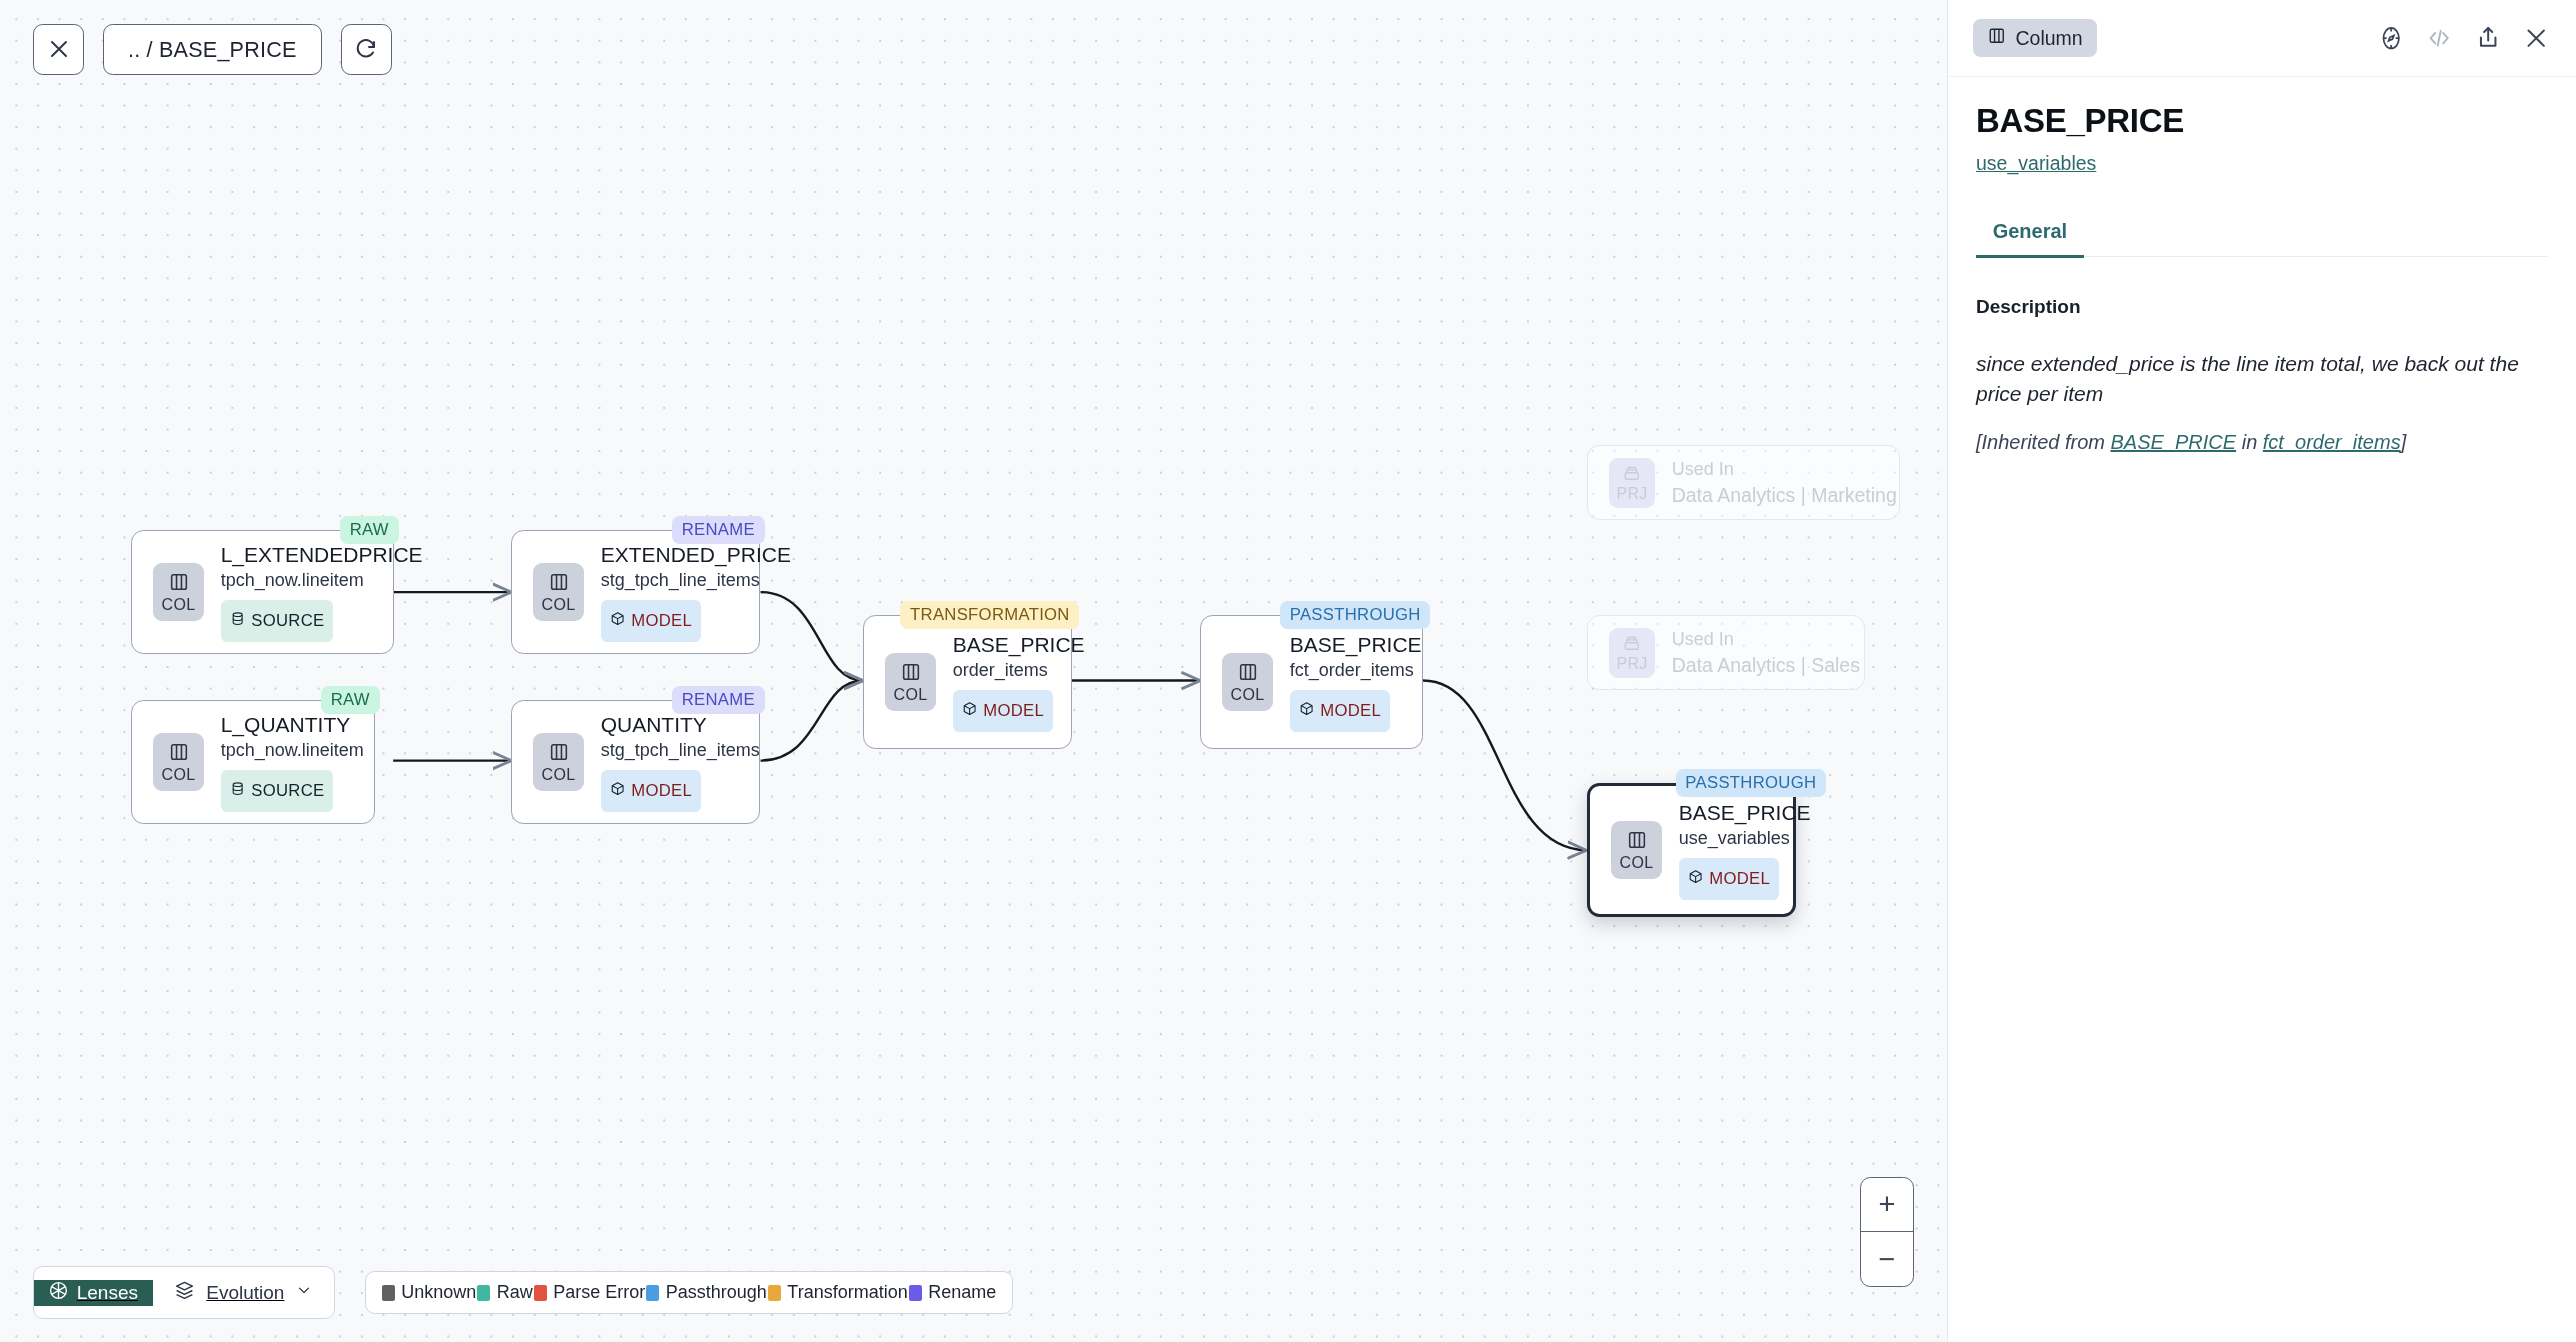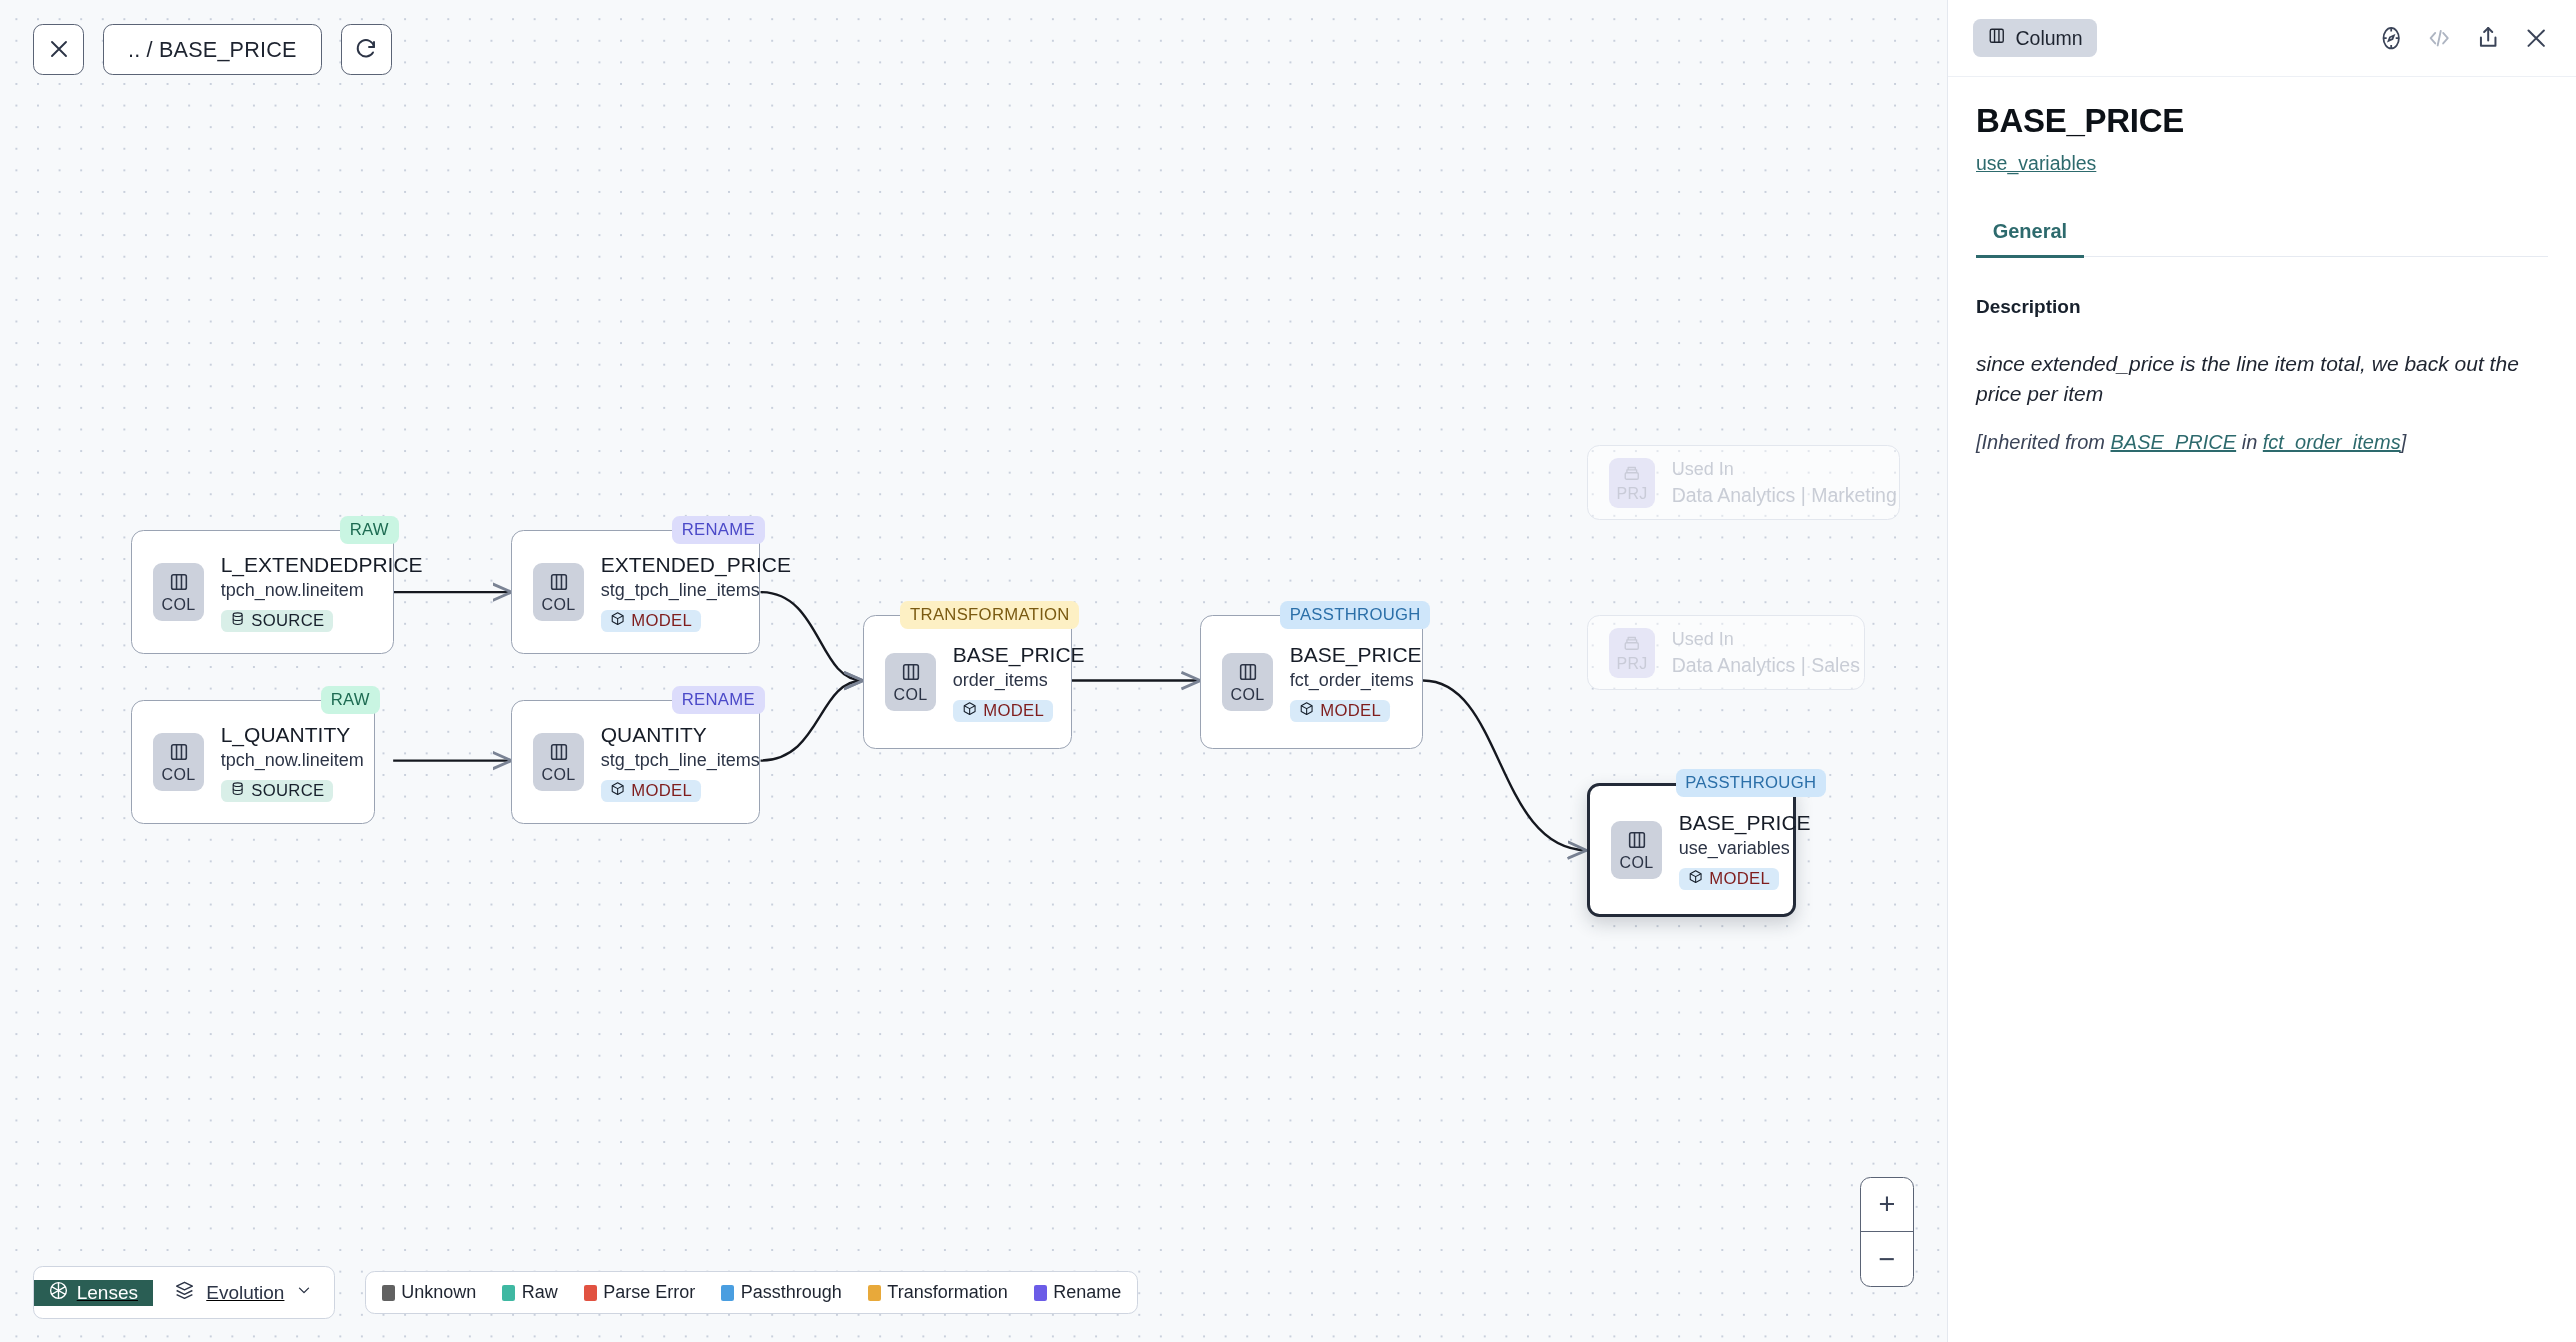--- a/index.html
+++ b/index.html
@@ -52,21 +52,21 @@
   }
   .lenses-btn {
     background: #2a5e54; color: #fff; display: flex; align-items: center; gap: 7.7px;
     padding: 0 15.3px 0 14px; font-size: 19px; cursor: pointer;
   }
   .evolution-btn {
     background: #fff; color: #2c3446; display: flex; align-items: center; gap: 11px;
     padding: 0 21px; font-size: 19px; cursor: pointer;
   }
   .legend {
-    display: flex; align-items: center; gap: 26px; height: 43px;
+    display: flex; align-items: center; gap: 1px; height: 43px;
     border: 1.4px solid #cfd5e0; border-radius: 9.7px; background: #fff; padding: 0 15.3px;
   }
   .legend-item { display: flex; align-items: center; gap: 6.3px; font-size: 18px; color: #1e2430; white-space: nowrap; }
   .swatch { width: 13.2px; height: 16px; border-radius: 2.1px; flex: 0 0 auto; }
 
   
   .node {
     position: absolute; background: #fff; border: 1.4px solid #9aa3b3;
     border-radius: 12.5px; z-index: 20;
     display: flex; align-items: center; padding: 0 21px; gap: 16.7px;
@@ -81,21 +81,21 @@
     gap: 2.1px; flex: 0 0 auto; color: #2c3446;
   }
   .col-badge.prj { background: #e6e6f6; color: #c9cbd8; }
   .col-badge .cb-label { font-size: 16px; letter-spacing: 0.3px; line-height: 1; }
   .node-body { display: flex; flex-direction: column; gap: 2.1px; min-width: 0; }
   .node-title { font-size: 21px; color: #161c27; line-height: 1.2; white-space: nowrap; }
   .node-sub { font-size: 18px; color: #2c3446; line-height: 1.3; white-space: nowrap; }
   .node.ghost .node-title, .node.ghost .node-sub { color: #c9cdd6; }
   .type-badge {
     margin-top: 5.6px; align-self: flex-start; display: flex; align-items: flex-start; gap: 6.3px;
-    border-radius: 6.3px; padding: 1px 9px; font-size: 16.7px; letter-spacing: 0.3px;
+    border-radius: 6.3px; padding: 11px 9px; font-size: 16.7px; letter-spacing: 0.3px;
   }
   .type-badge.source { background: #d9efe8; color: #17202c; }
   .type-badge.model  { background: #d8eaf9; color: #7f1d1d; }
 
   .tag {
     position: absolute; border-radius: 7.7px; padding: 4.2px 9.7px;
     font-size: 16.7px; letter-spacing: 0.3px; z-index: 30; white-space: nowrap;
   }
   .tag.raw            { background: #c9f5e2; color: #1d6b52; }
   .tag.rename         { background: #dcdcfb; color: #4b49c8; }

